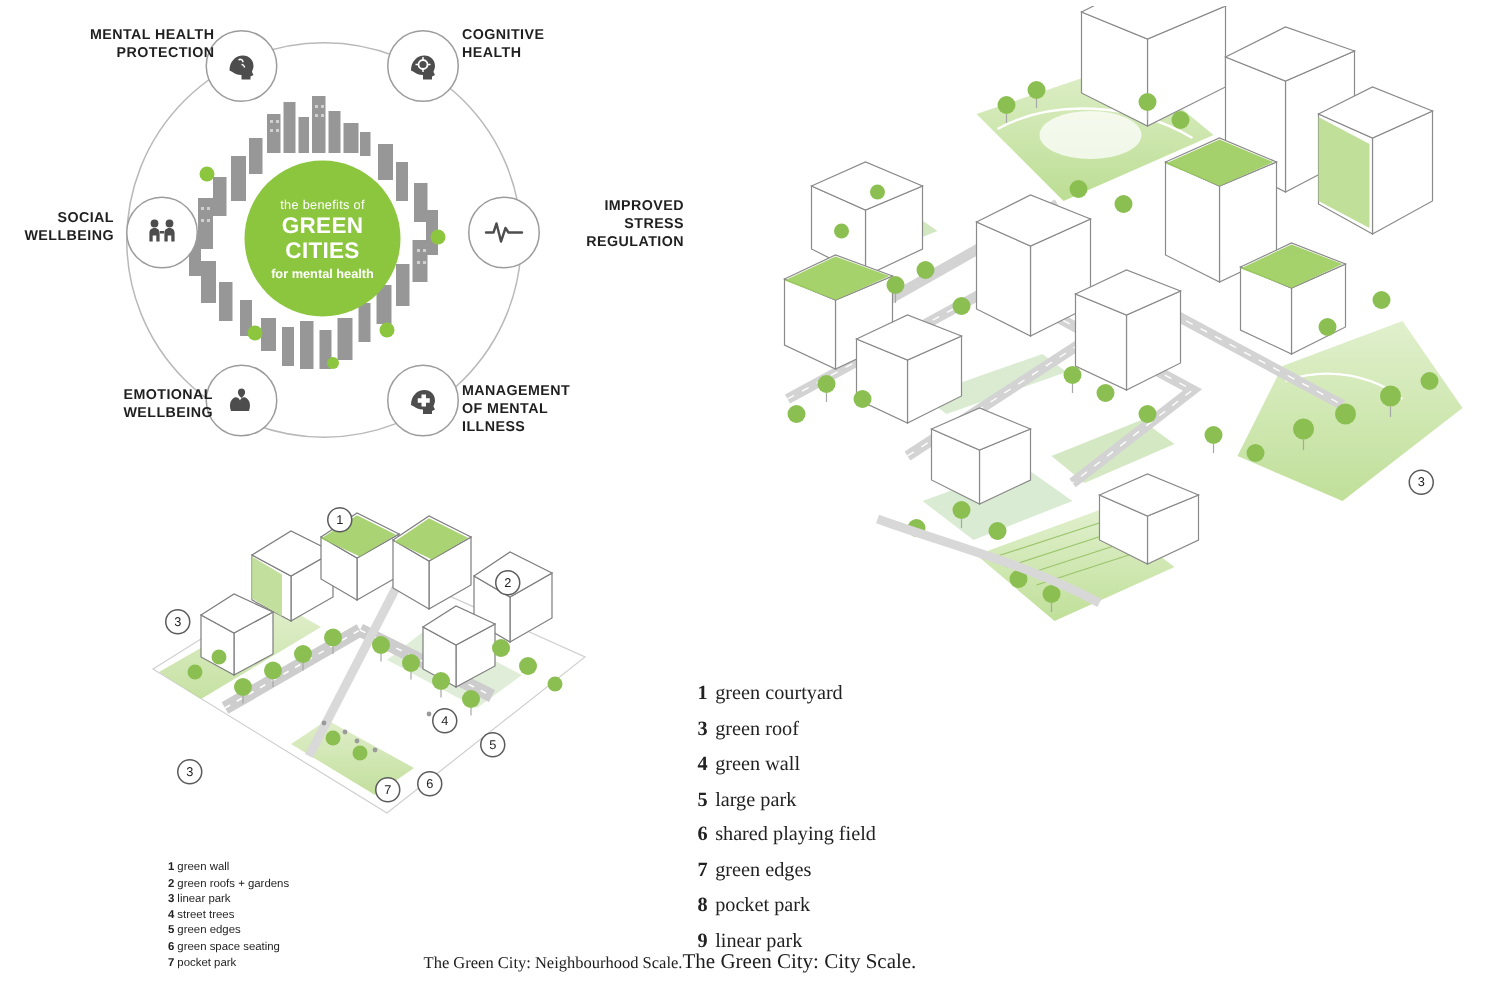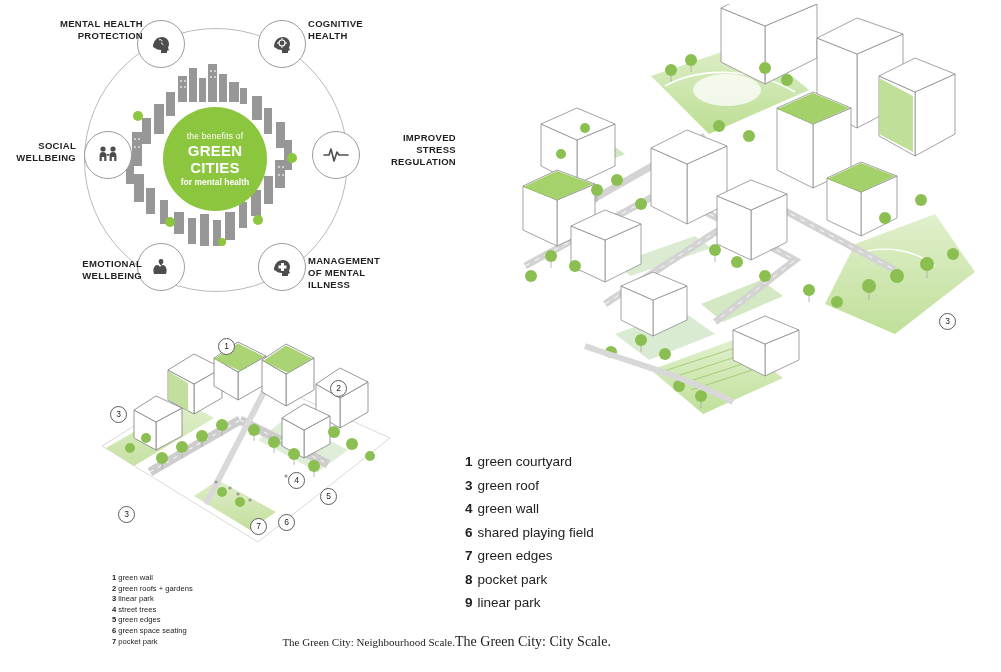--- a/index.html
+++ b/index.html
@@ -69,21 +69,21 @@
     position:absolute;left:0;top:318px;width:455px;text-align:right;
     font-family:"Liberation Serif", serif;font-size:11px;color:#1d1d1d;
   }
 
   
   #city-panel{left:455px;top:0;width:546px;height:672px;}
   .city-art{position:absolute;left:10px;top:4px;width:536px;height:436px;}
   .city-legend{position:absolute;left:10px;top:450px;width:320px;}
   .city-legend .li{
     font-size:13.5px;line-height:23.5px;color:#222;
-    font-family:Liberation Sans, sans-serif;
+    font-family:Liberation Serif, serif;
   }
   .city-legend .li b{font-weight:bold;margin-right:5px;}
   .city-caption{
     position:absolute;left:0;top:634px;width:546px;text-align:left;
     font-family:"Liberation Serif", serif;font-size:14px;color:#1d1d1d;
   }
 </style>
 </head>
 <body>
 
@@ -438,20 +438,21 @@
 
     <path d="M120,342 C170,360 220,372 268,398" stroke="#d8d8d8" stroke-width="6" fill="none"></path>
   </svg>
 
   <div class="badge" style="left:484px;top:313px;">3</div>
 
   <div class="city-legend">
     <div class="li"><b>1</b><span>green courtyard</span></div>
     <div class="li"><b>3</b><span>green roof</span></div>
     <div class="li"><b>4</b><span>green wall</span></div>
+    <div class="li"><b>5</b><span>large park</span></div>
     <div class="li"><b>6</b><span>shared playing field</span></div>
     <div class="li"><b>7</b><span>green edges</span></div>
     <div class="li"><b>8</b><span>pocket park</span></div>
     <div class="li"><b>9</b><span>linear park</span></div>
   </div>
 
   <div class="city-caption">The Green City: City Scale.</div>
 </div>
 
 </body></html>

